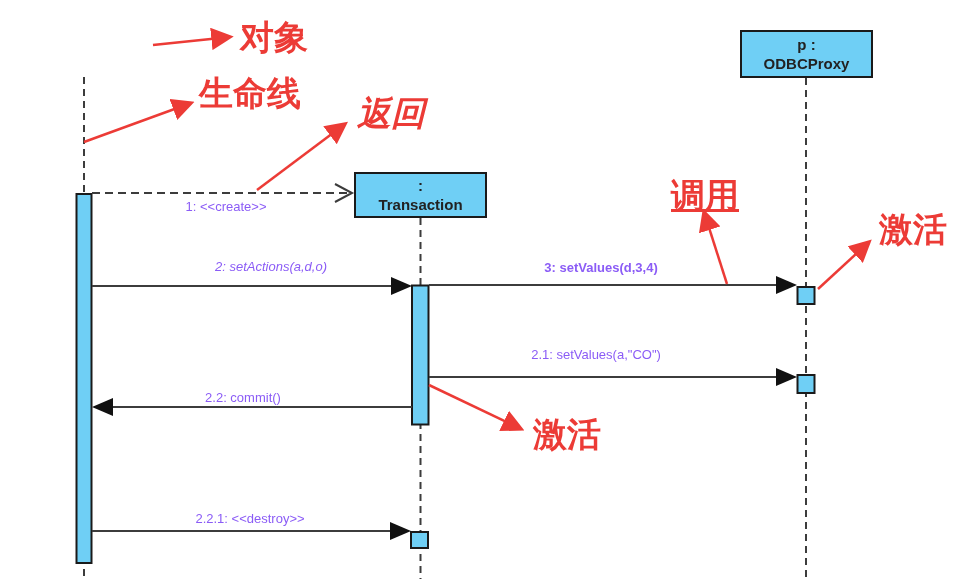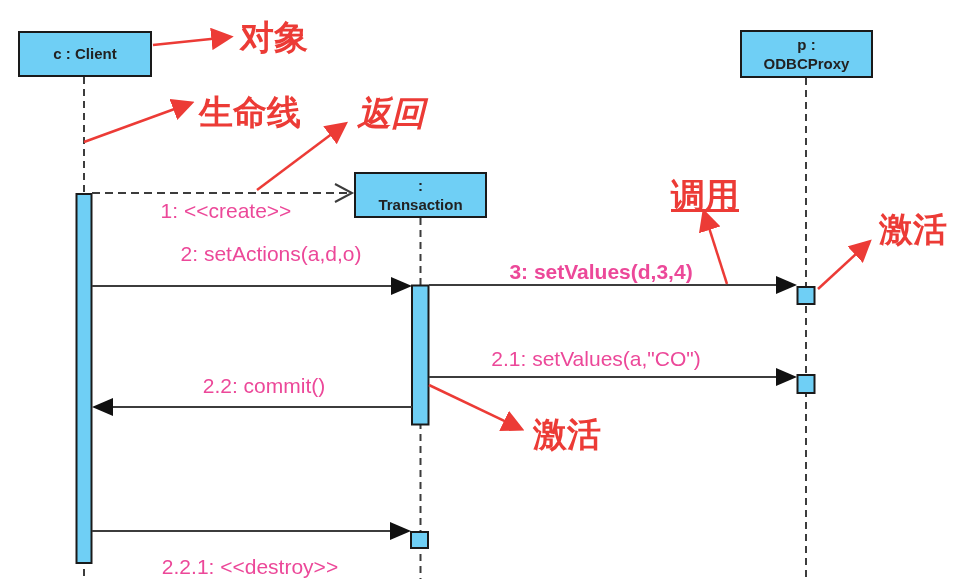--- a/index.html
+++ b/index.html
@@ -10,21 +10,21 @@
   .canvas svg { position:absolute; left:0; top:0; }
   .obj-box {
     position:absolute; box-sizing:border-box;
     background:#6FCFF5; border:2px solid #1a1a1a;
     display:flex; flex-direction:column; align-items:center; justify-content:center;
     font-size:15px; font-weight:bold; color:#222; line-height:1.3; text-align:center;
     white-space:nowrap;
   }
   .msg-label {
     position:absolute; transform:translateX(-50%);
-    font-size:21px; color:#ec4899; white-space:nowrap;
+    font-size:13px; color:#8b5cf6; white-space:nowrap;
   }
   .anno {
     position:absolute; color:#EC3B36; font-weight:bold;
     font-size:34px; line-height:1; white-space:nowrap;
   }
 </style>
 </head>
 <body>
 
 <div class="canvas">
@@ -65,39 +65,36 @@
     <polygon points="411,531 390,522 390,540" fill="#111"></polygon>
 
     <line x1="153" y1="45" x2="230" y2="37" stroke="#EC3B36" stroke-width="2.5" marker-end="url(#redhead)"></line>
     <line x1="84" y1="142" x2="191" y2="103" stroke="#EC3B36" stroke-width="2.5" marker-end="url(#redhead)"></line>
     <line x1="257" y1="190" x2="345" y2="124" stroke="#EC3B36" stroke-width="2.5" marker-end="url(#redhead)"></line>
     <line x1="727" y1="284" x2="704" y2="212" stroke="#EC3B36" stroke-width="2.5" marker-end="url(#redhead)"></line>
     <line x1="818" y1="289" x2="869" y2="242" stroke="#EC3B36" stroke-width="2.5" marker-end="url(#redhead)"></line>
     <line x1="429" y1="385" x2="521" y2="429" stroke="#EC3B36" stroke-width="2.5" marker-end="url(#redhead)"></line>
   </svg>
 
-  <div class="obj-box" style="left:18px; top:31px; width:134px; height:46px;">
-    <span>c : Client</span>
-  </div>
   <div class="obj-box" style="left:354px; top:172px; width:133px; height:46px;">
     <span>:</span>
     <span>Transaction</span>
   </div>
   <div class="obj-box" style="left:740px; top:30px; width:133px; height:48px;">
     <span>p :</span>
     <span>ODBCProxy</span>
   </div>
 
   <div class="msg-label" style="left:226px; top:199px;">1: &lt;&lt;create&gt;&gt;</div>
-  <div class="msg-label" style="left:271px; top:242px;">2: setActions(a,d,o)</div>
+  <div class="msg-label" style="left:271px; top:259px;font-style:italic;">2: setActions(a,d,o)</div>
   <div class="msg-label" style="left:601px; top:260px;font-weight:bold;">3: setValues(d,3,4)</div>
   <div class="msg-label" style="left:596px; top:347px;">2.1: setValues(a,"CO")</div>
-  <div class="msg-label" style="left:243px; top:374px;margin-left:21px;">2.2: commit()</div>
-  <div class="msg-label" style="left:250px; top:511px;margin-top:44px;">2.2.1: &lt;&lt;destroy&gt;&gt;</div>
+  <div class="msg-label" style="left:243px; top:390px;">2.2: commit()</div>
+  <div class="msg-label" style="left:250px; top:511px;">2.2.1: &lt;&lt;destroy&gt;&gt;</div>
 
   <div class="anno" style="left:240px; top:20px;">对象</div>
-  <div class="anno" style="left:199px; top:95px;">生命线</div>
+  <div class="anno" style="left:199px; top:76px;">生命线</div>
   <div class="anno" style="left:357px; top:96px;font-style:italic;">返回</div>
   <div class="anno" style="left:671px; top:178px;text-decoration:underline;">调用</div>
   <div class="anno" style="left:879px; top:212px;">激活</div>
   <div class="anno" style="left:533px; top:417px;">激活</div>
 
 </div>
 
 </body></html>

